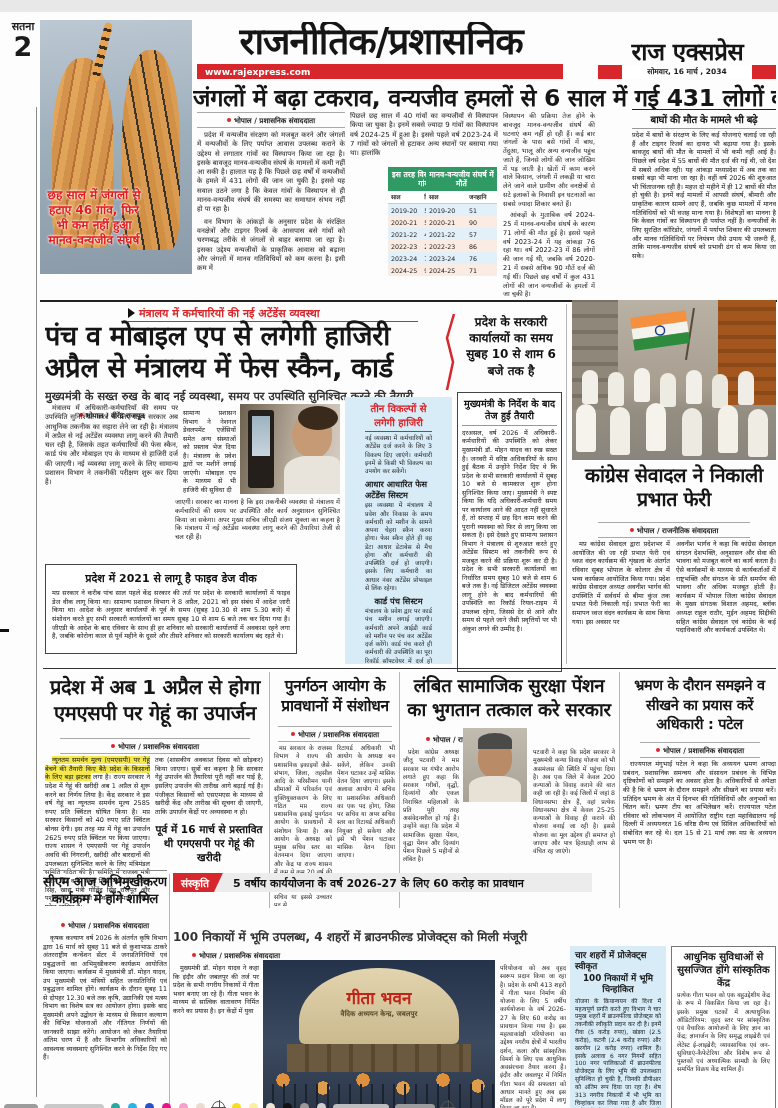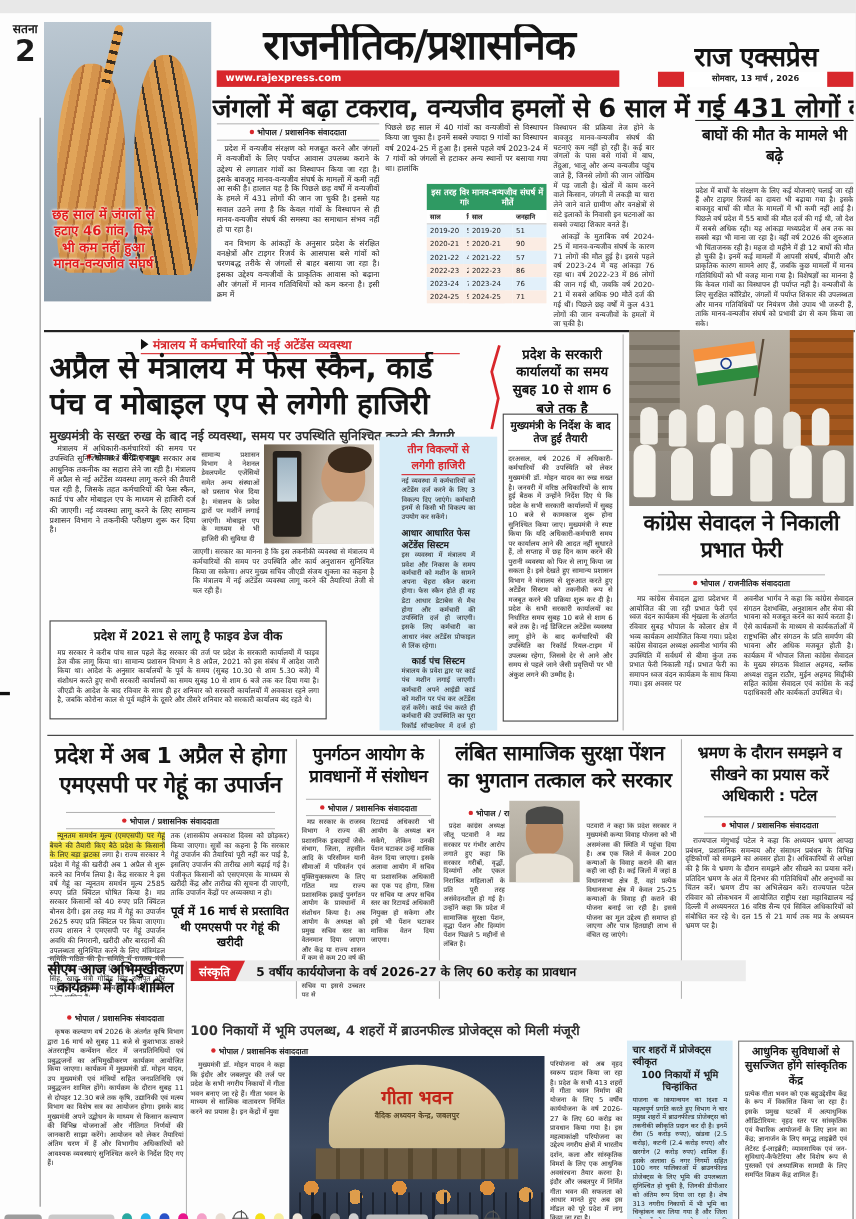--- a/index.html
+++ b/index.html
@@ -53,21 +53,21 @@
   </div>
 
   <div class="abs headline" style="left:197px;top:10px;width:368px;height:44px;font-size:37px;line-height:1.1;text-align:center;letter-spacing:-1px;">राजनीतिक/प्रशासनिक</div>
   <div class="abs" style="left:197px;top:52px;width:366px;height:15px;background:#d8272c;display:flex;align-items:center;">
     <span style="color:#fff;font-weight:bold;font-size:9px;padding-left:8px;">www.rajexpress.com</span>
   </div>
 
   <div class="abs headline" style="left:600px;top:22px;width:175px;height:28px;font-size:24px;text-align:center;">राज एक्सप्रेस</div>
   <div class="abs" style="left:598px;top:53px;width:178px;height:14px;display:flex;align-items:stretch;">
     <div style="width:24px;background:#d8272c;"></div>
-    <div style="flex:1;font-size:7.5px;font-weight:bold;text-align:center;line-height:14px;background:#fff;">सोमवार, 13 मार्च , 2026</div>
+    <div style="flex:1;font-size:7.5px;font-weight:bold;text-align:center;line-height:14px;background:#fff;">सोमवार, 16 मार्च , 2034</div>
     <div style="width:24px;background:#d8272c;"></div>
   </div>
 
   <div class="abs headline" style="left:193px;top:69px;width:583px;height:29px;font-size:23.5px;white-space:nowrap;">जंगलों में बढ़ा टकराव, वन्यजीव हमलों से 6 साल में गई 431 लोगों की जान</div>
 
   <div class="abs" style="left:197px;top:100px;width:148px;">
     <div class="byline ruled">
         <span class="reddot"></span>
         <span>भोपाल / प्रशासनिक संवाददाता</span>
       </div>
@@ -157,34 +157,34 @@
     </tbody>
       </table>
   </div>
 
   <div class="abs body-txt" style="left:503px;top:100px;width:92px;height:185px;font-size:6.6px;">
     <p style="text-indent:0;">विस्थापन की प्रक्रिया तेज होने के बावजूद मानव-वन्यजीव संघर्ष की घटनाएं कम नहीं हो रही हैं। कई बार जंगलों के पास बसे गांवों में बाघ, तेंदुआ, भालू और अन्य वन्यजीव पहुंच जाते हैं, जिनसे लोगों की जान जोखिम में पड़ जाती है। खेतों में काम करने वाले किसान, जंगली में लकड़ी या चारा लेने जाने वाले ग्रामीण और वनक्षेत्रों से सटे इलाकों के निवासी इन घटनाओं का सबसे ज्यादा शिकार बनते हैं।</p>
     <p>आंकड़ों के मुताबिक वर्ष 2024-25 में मानव-वन्यजीव संघर्ष के कारण 71 लोगों की मौत हुई है। इससे पहले वर्ष 2023-24 में यह आंकड़ा 76 रहा था। वर्ष 2022-23 में 86 लोगों की जान गई थी, जबकि वर्ष 2020-21 में सबसे अधिक 90 मौतें दर्ज की गई थीं। पिछले छह वर्षों में कुल 431 लोगों की जान वन्यजीवों के हमलों में जा चुकी है।</p>
   </div>
 
   <div class="abs" style="left:632px;top:97px;width:144px;height:188px;border-top:1px solid #222;padding-top:2px;">
-    <div class="headline" style="font-size:14px;text-align:center;border-bottom:1px solid #999;padding-bottom:16px;margin-bottom:2px;">बाघों की मौत के मामले भी बढ़े</div>
+    <div class="headline" style="font-size:10px;text-align:center;border-bottom:1px solid #999;padding-bottom:2px;margin-bottom:2px;">बाघों की मौत के मामले भी बढ़े</div>
     <div class="body-txt" style="font-size:6.5px;height:160px;overflow:hidden;">प्रदेश में बाघों के संरक्षण के लिए कई योजनाएं चलाई जा रही हैं और टाइगर रिजर्व का दायरा भी बढ़ाया गया है। इसके बावजूद बाघों की मौत के मामलों में भी कमी नहीं आई है। पिछले वर्ष प्रदेश में 55 बाघों की मौत दर्ज की गई थी, जो देश में सबसे अधिक रही। यह आंकड़ा मध्यप्रदेश में अब तक का सबसे बड़ा भी माना जा रहा है। वहीं वर्ष 2026 की शुरुआत भी चिंताजनक रही है। महज दो महीने में ही 12 बाघों की मौत हो चुकी है। इनमें कई मामलों में आपसी संघर्ष, बीमारी और प्राकृतिक कारण सामने आए हैं, जबकि कुछ मामलों में मानव गतिविधियों को भी वजह माना गया है। विशेषज्ञों का मानना है कि केवल गांवों का विस्थापन ही पर्याप्त नहीं है। वन्यजीवों के लिए सुरक्षित कॉरिडोर, जंगलों में पर्याप्त शिकार की उपलब्धता और मानव गतिविधियों पर नियंत्रण जैसे उपाय भी जरूरी हैं, ताकि मानव-वन्यजीव संघर्ष को प्रभावी ढंग से कम किया जा सके।</div>
   </div>
 
   <div class="hrule" style="left:40px;top:288px;width:737px;height:2px;background:#222;"></div>
 
   <div class="abs" style="left:128px;top:293px;width:290px;border-bottom:1.5px solid #d8272c;padding-bottom:1px;display:flex;align-items:center;gap:4px;">
     <span style="width:0;height:0;border-left:7px solid #111;border-top:5px solid transparent;border-bottom:5px solid transparent;display:inline-block;"></span>
     <span style="color:#d8272c;font-weight:bold;font-size:11px;">मंत्रालय में कर्मचारियों की नई अटेंडेंस व्यवस्था</span>
   </div>
 
   <div class="abs headline" style="left:45px;top:308px;width:405px;height:64px;font-size:27px;line-height:1.18;">
+    <div>पंच व मोबाइल एप से लगेगी हाजिरी</div>
     <div>अप्रैल से मंत्रालय में फेस स्कैन, कार्ड</div>
-    <div>पंच व मोबाइल एप से लगेगी हाजिरी</div>
   </div>
 
   <svg class="abs" style="left:443px;top:300px;" width="14" height="80" viewBox="0 0 14 80">
     <polyline points="11,2 4,26 10,50 4,78" stroke="#d8272c" stroke-width="2.5" fill="none"></polyline>
   </svg>
   <div class="abs" style="left:460px;top:302px;width:102px;height:78px;font-size:12px;font-weight:bold;text-align:center;line-height:1.35;color:#111;">प्रदेश के सरकारी कार्यालयों का समय सुबह 10 से शाम 6 बजे तक है</div>
 
   <div class="abs" style="left:45px;top:376px;width:410px;height:17px;font-size:11.3px;font-weight:bold;color:#333;">मुख्यमंत्री के सख्त रुख के बाद नई व्यवस्था, समय पर उपस्थिति सुनिश्चित करने की तैयारी</div>
 
   <div class="abs" style="left:45px;top:396px;width:133px;">
@@ -214,21 +214,21 @@
     <div style="color:#d8272c;font-weight:bold;font-size:10px;text-align:center;border-bottom:1px solid #d8272c;padding-bottom:2px;margin-bottom:2px;">तीन विकल्पों से लगेगी हाजिरी</div>
     <div class="body-txt" style="font-size:6.2px;margin-bottom:3px;">नई व्यवस्था में कर्मचारियों को अटेंडेंस दर्ज करने के लिए 3 विकल्प दिए जाएंगे। कर्मचारी इनमें से किसी भी विकल्प का उपयोग कर सकेंगे।</div>
     <div style="font-weight:bold;font-size:8.2px;margin:2px 0 1px;">आधार आधारित फेस अटेंडेंस सिस्टम</div>
     <div class="body-txt" style="font-size:6.2px;">इस व्यवस्था में मंत्रालय में प्रवेश और निकास के समय कर्मचारी को मशीन के सामने अपना चेहरा स्कैन करना होगा। फेस स्कैन होते ही वह डेटा आधार डेटाबेस से मैच होगा और कर्मचारी की उपस्थिति दर्ज हो जाएगी। इसके लिए कर्मचारी का आधार नंबर अटेंडेंस प्रोफाइल से लिंक रहेगा।</div>
     <div style="font-weight:bold;font-size:8.2px;margin:3px 0 1px;text-align:center;">कार्ड पंच सिस्टम</div>
     <div class="body-txt" style="font-size:6.2px;">मंत्रालय के प्रवेश द्वार पर कार्ड पंच मशीन लगाई जाएगी। कर्मचारी अपने आईडी कार्ड को मशीन पर पंच कर अटेंडेंस दर्ज करेंगे। कार्ड पंच करते ही कर्मचारी की उपस्थिति का पूरा रिकॉर्ड सॉफ्टवेयर में दर्ज हो जाएगा।</div>
     <div style="font-weight:bold;font-size:8.2px;margin:3px 0 1px;text-align:center;">मोबाइल एप से अटेंडेंस</div>
     <div class="body-txt" style="font-size:6.2px;">सरकार मोबाइल एप के माध्यम से भी हाजिरी की सुविधा देने जा रही है। इसके तहत मंत्रालय परिसर के आसपास निर्धारित दूरी के भीतर कर्मचारी मोबाइल के जरिए अटेंडेंस दर्ज कर सकेंगे। हालांकि इस दूरी की सीमा अभी तय नहीं की गई है।</div>
   </div>
 
-  <div class="abs boxed" style="left:457px;top:364px;width:105px;height:280px;padding:3px 4px;box-sizing:border-box;">
+  <div class="abs boxed" style="left:457px;top:380px;width:105px;height:280px;padding:3px 4px;box-sizing:border-box;">
     <div class="boxttl" style="font-size:9.6px;line-height:1.25;">मुख्यमंत्री के निर्देश के बाद तेज हुई तैयारी</div>
     <div class="body-txt" style="font-size:6.4px;height:238px;overflow:hidden;">दरअसल, वर्ष 2026 में अधिकारी-कर्मचारियों की उपस्थिति को लेकर मुख्यमंत्री डॉ. मोहन यादव का रुख सख्त है। जनवरी में वरिष्ठ अधिकारियों के साथ हुई बैठक में उन्होंने निर्देश दिए थे कि प्रदेश के सभी सरकारी कार्यालयों में सुबह 10 बजे से कामकाज शुरू होना सुनिश्चित किया जाए। मुख्यमंत्री ने स्पष्ट किया कि यदि अधिकारी-कर्मचारी समय पर कार्यालय आने की आदत नहीं सुधारते हैं, तो सप्ताह में छह दिन काम करने की पुरानी व्यवस्था को फिर से लागू किया जा सकता है। इसे देखते हुए सामान्य प्रशासन विभाग ने मंत्रालय से शुरुआत करते हुए अटेंडेंस सिस्टम को तकनीकी रूप से मजबूत करने की प्रक्रिया शुरू कर दी है। प्रदेश के सभी सरकारी कार्यालयों का निर्धारित समय सुबह 10 बजे से शाम 6 बजे तक है। नई डिजिटल अटेंडेंस व्यवस्था लागू होने के बाद कर्मचारियों की उपस्थिति का रिकॉर्ड रियल-टाइम में उपलब्ध रहेगा, जिससे देर से आने और समय से पहले जाने जैसी प्रवृत्तियों पर भी अंकुश लगने की उम्मीद है।</div>
   </div>
 
   <div class="abs boxed" style="left:45px;top:552px;width:252px;height:90px;padding:3px 6px;box-sizing:border-box;">
     <div class="boxttl" style="font-size:11px;border-bottom:none;margin-bottom:1px;">प्रदेश में 2021 से लागू है फाइव डेज वीक</div>
     <div class="body-txt" style="font-size:6.5px;height:66px;overflow:hidden;">मप्र सरकार ने करीब पांच साल पहले केंद्र सरकार की तर्ज पर प्रदेश के सरकारी कार्यालयों में फाइव डेज वीक लागू किया था। सामान्य प्रशासन विभाग ने 8 अप्रैल, 2021 को इस संबंध में आदेश जारी किया था। आदेश के अनुसार कार्यालयों के पूर्व के समय (सुबह 10.30 से शाम 5.30 बजे) में संशोधन करते हुए सभी सरकारी कार्यालयों का समय सुबह 10 से शाम 6 बजे तक कर दिया गया है। जीएडी के आदेश के बाद रविवार के साथ ही हर शनिवार को सरकारी कार्यालयों में अवकाश रहने लगा है, जबकि कोरोना काल से पूर्व महीने के दूसरे और तीसरे शनिवार को सरकारी कार्यालय बंद रहते थे।</div>
   </div>
 
   <div class="vrule" style="left:566px;top:292px;height:360px;"></div>
@@ -341,21 +341,21 @@
         <span class="reddot"></span>
         <span>भोपाल / प्रशासनिक संवाददाता</span>
       </div>
   </div>
   <div class="abs body-txt" style="left:43px;top:922px;width:124px;height:180px;font-size:6.4px;">
     <p style="text-indent:7px;">कृषक कल्याण वर्ष 2026 के अंतर्गत कृषि विभाग द्वारा 16 मार्च को सुबह 11 बजे से कुशाभाऊ ठाकरे अंतरराष्ट्रीय कन्वेंशन सेंटर में जनप्रतिनिधियों एवं प्रबुद्धजनों का अभिमुखीकरण कार्यक्रम आयोजित किया जाएगा। कार्यक्रम में मुख्यमंत्री डॉ. मोहन यादव, उप मुख्यमंत्री एवं मंत्रियों सहित जनप्रतिनिधि एवं प्रबुद्धजन शामिल होंगे। कार्यक्रम के दौरान सुबह 11 से दोपहर 12.30 बजे तक कृषि, उद्यानिकी एवं मत्स्य विभाग का विशेष सत्र का आयोजन होगा। इसके बाद मुख्यमंत्री अपने उद्बोधन के माध्यम से किसान कल्याण की विभिन्न योजनाओं और नीतिगत निर्णयों की जानकारी साझा करेंगे। आयोजन को लेकर तैयारियां अंतिम चरण में हैं और विभागीय अधिकारियों को आवश्यक व्यवस्थाएं सुनिश्चित करने के निर्देश दिए गए हैं।</p>
   </div>
 
   <div class="vrule" style="left:169px;top:862px;height:240px;"></div>
 
-  <div class="abs" style="left:173px;top:861px;width:505px;height:19px;background:#ececec;display:flex;align-items:center;">
+  <div class="abs" style="left:173px;top:861px;width:419px;height:19px;background:#ececec;display:flex;align-items:center;">
     <div style="background:#d8272c;color:#fff;font-weight:bold;font-size:10.5px;height:100%;display:flex;align-items:center;padding:0 14px 0 8px;clip-path:polygon(0 0,100% 0,82% 100%,0 100%);">संस्कृति</div>
     <div style="font-weight:bold;font-size:11px;color:#111;padding-left:10px;">5 वर्षीय कार्ययोजना के वर्ष 2026-27 के लिए 60 करोड़ का प्रावधान</div>
   </div>
 
   <div class="abs" style="left:173px;top:916px;width:470px;height:17px;font-size:12px;font-weight:bold;color:#333;">100 निकायों में भूमि उपलब्ध, 4 शहरों में ब्राउनफील्ड प्रोजेक्ट्स को मिली मंजूरी</div>
   <div class="abs" style="left:176px;top:936px;width:120px;">
     <div class="byline">
         <span class="reddot"></span>
         <span>भोपाल / प्रशासनिक संवाददाता</span>
       </div>

